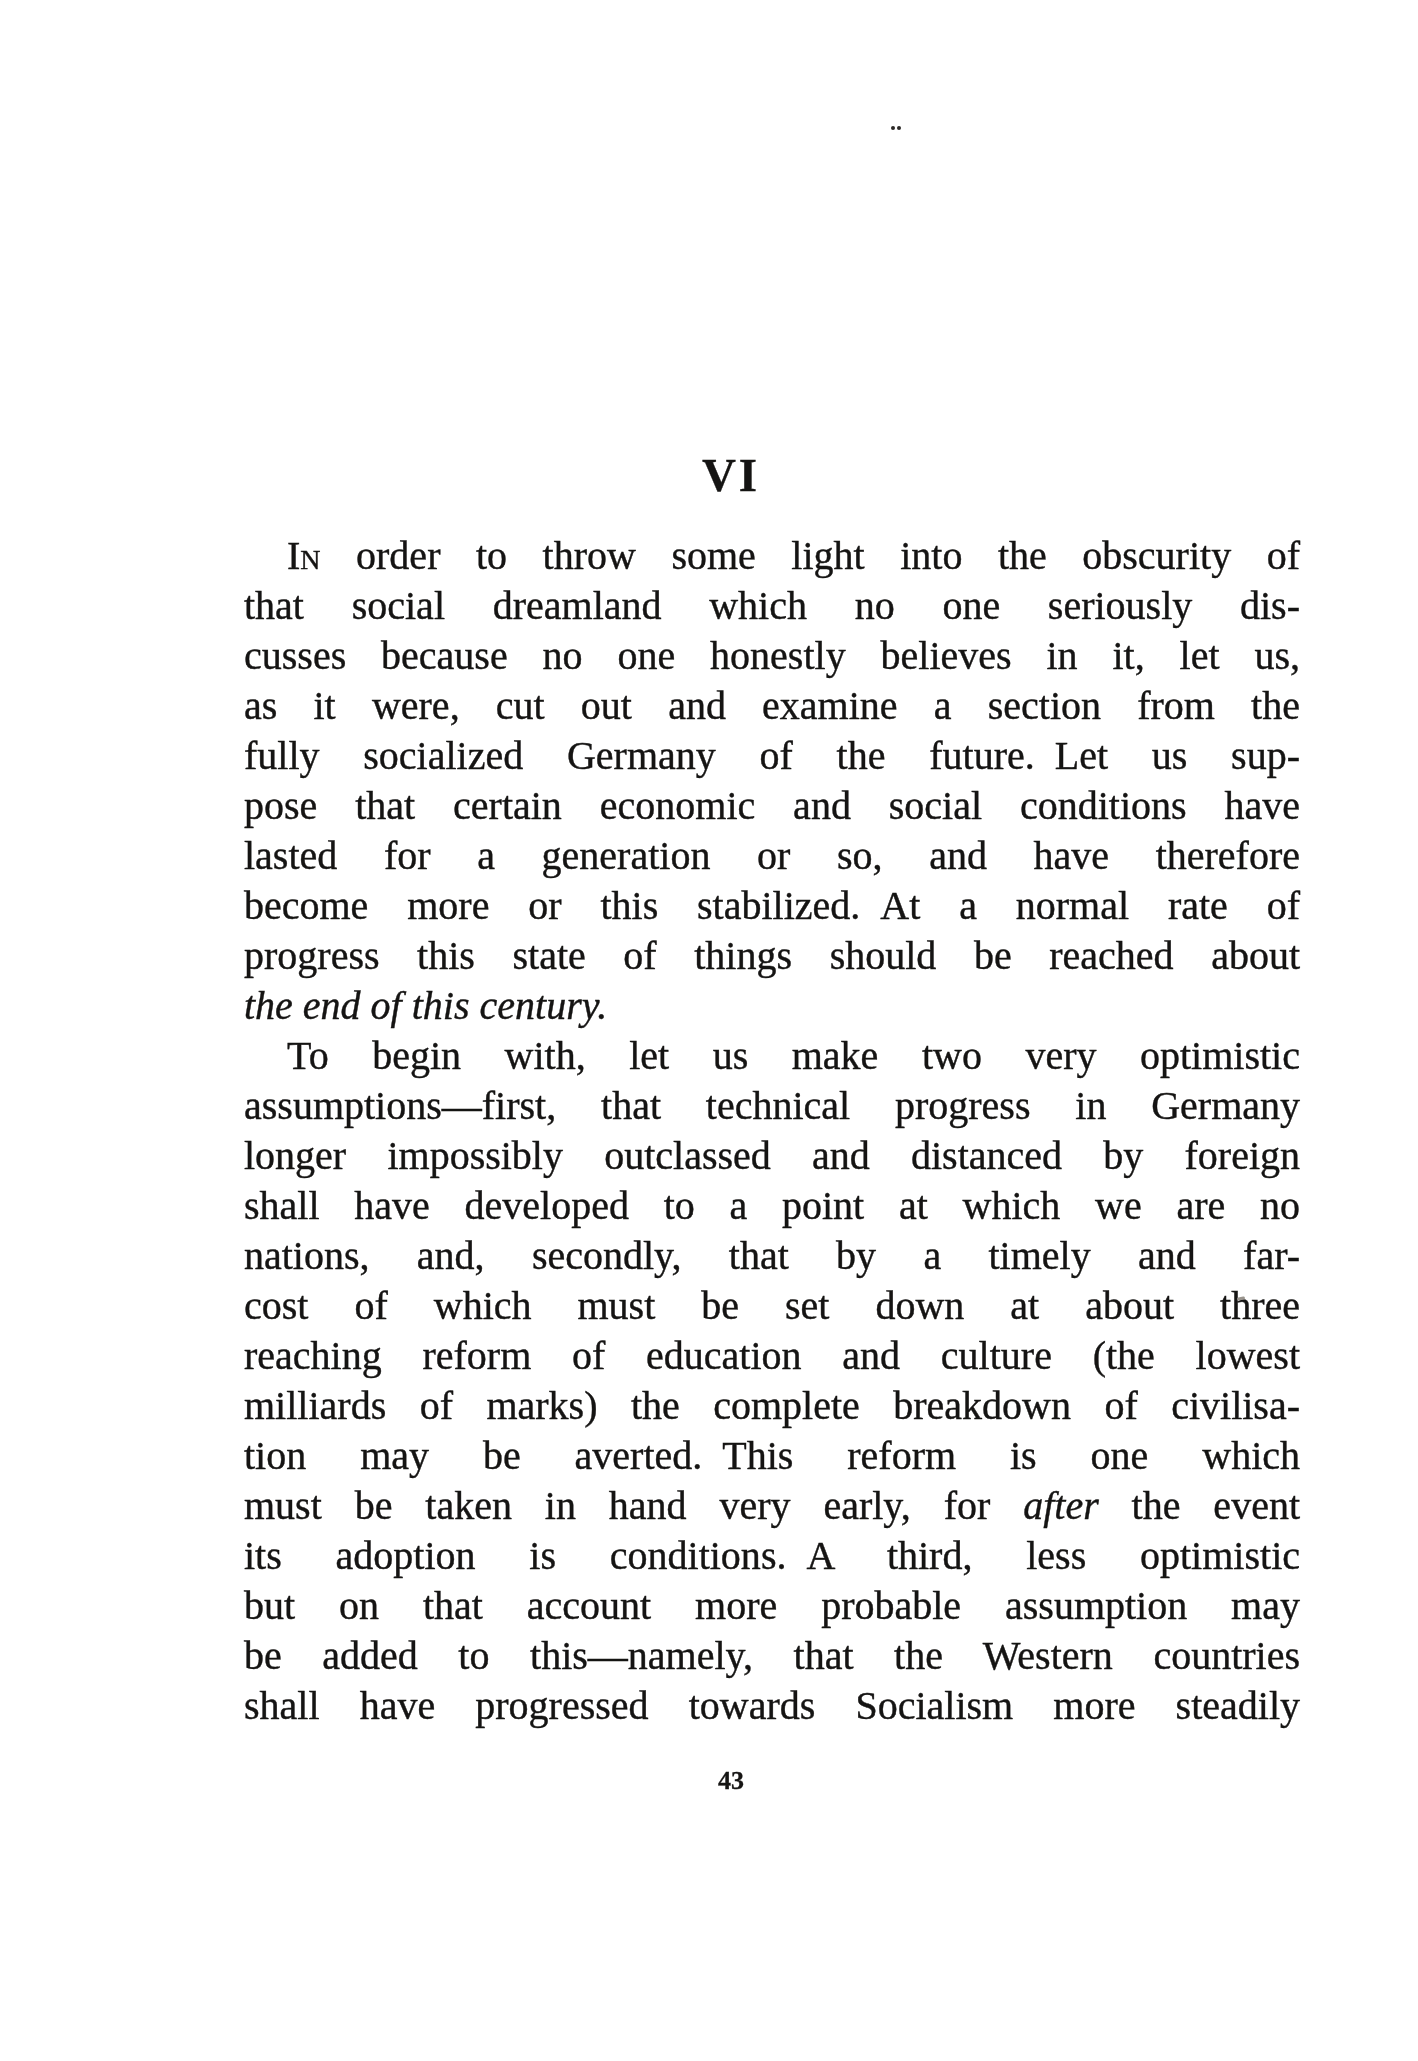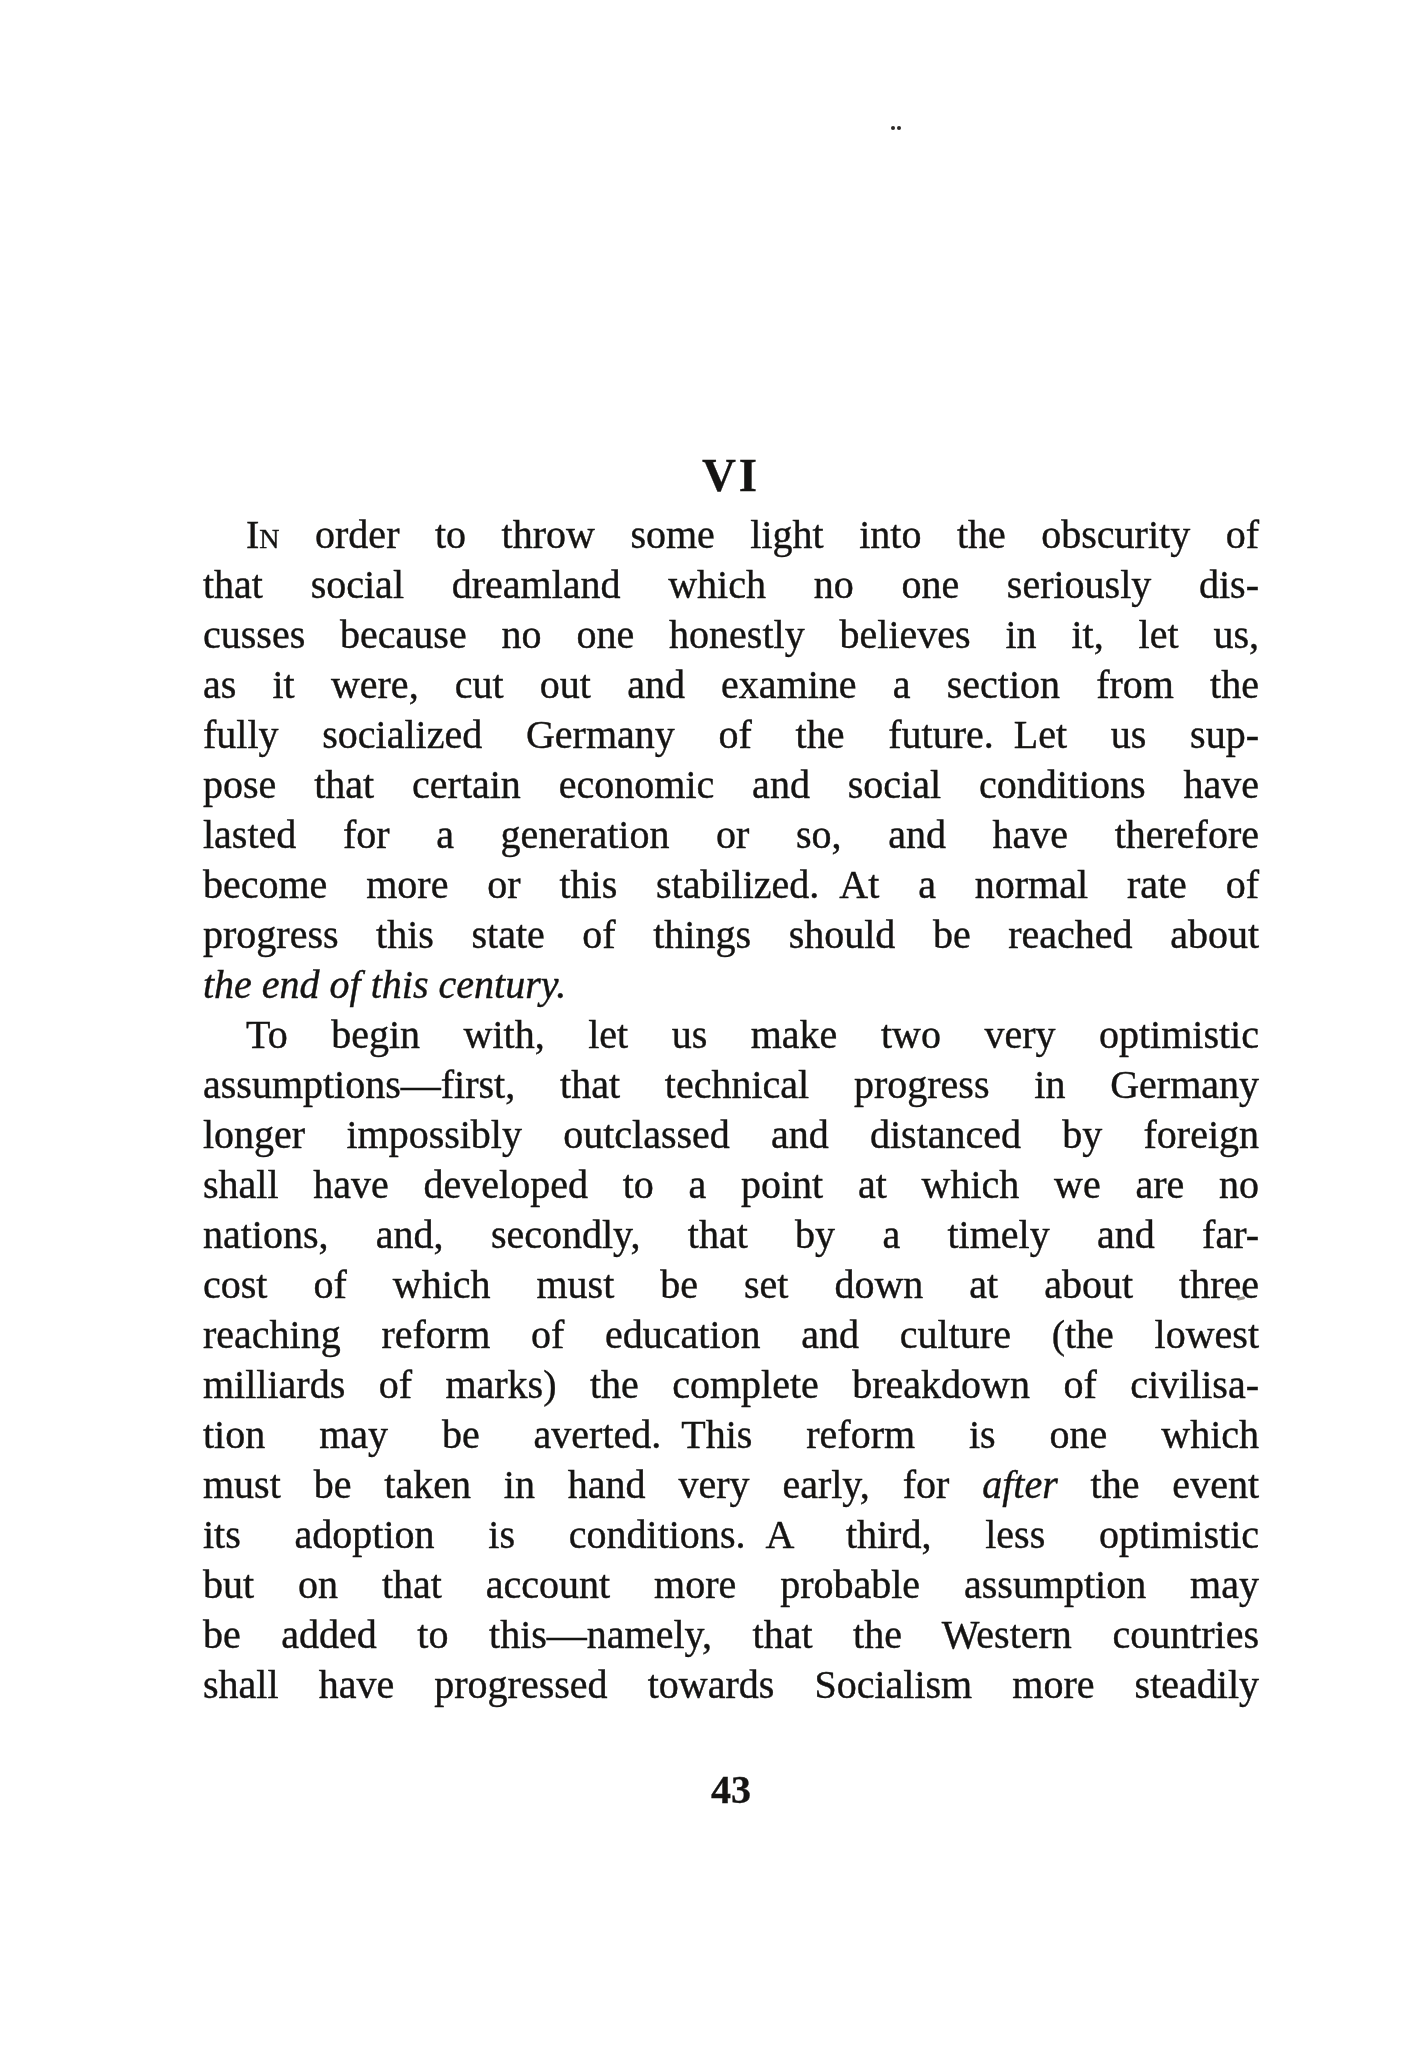--- a/index.html
+++ b/index.html
@@ -20,41 +20,41 @@
 
   .chapter-heading {
     top: 448px;
     text-align: center;
     font-size: 47px;
     font-weight: bold;
     letter-spacing: 3px;
     -webkit-text-stroke: 0.3px #151413;
   }
 
-  .bodytext { top: 510px; }
+  .bodytext { top: 531px; margin-left: 41px; }
 
   .line {
     height: 50px;
     line-height: 50px;
     font-size: 40px;
     text-align: justify;
     text-align-last: justify;
     white-space: normal;
     -webkit-text-stroke: 0.4px #151413;
   }
   .line.para-end { text-align-last: left; font-style: italic; }
   .line.indent { text-indent: 43px; }
 
   .sc { font-variant: small-caps; }
   .it { font-style: italic; }
 
   .page-number {
     top: 1766px;
     text-align: center;
-    font-size: 40px;
+    font-size: 26px;
     font-weight: bold;
     -webkit-text-stroke: 0.3px #151413;
   }
 
   .speck {
     position: absolute;
     background: #2b2926;
     border-radius: 50%;
   }
   .speck-a { left: 891px; top: 126px; width: 4px; height: 4px; }

